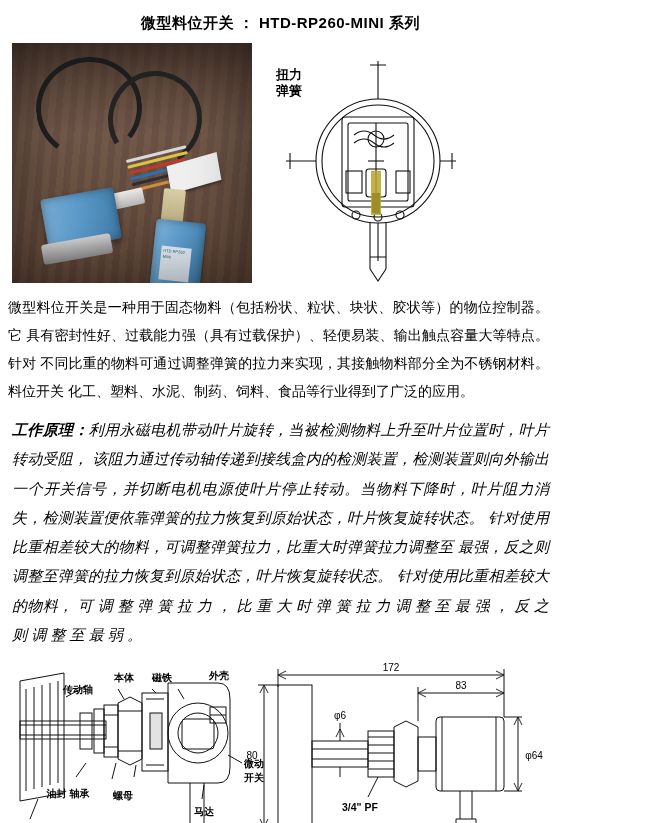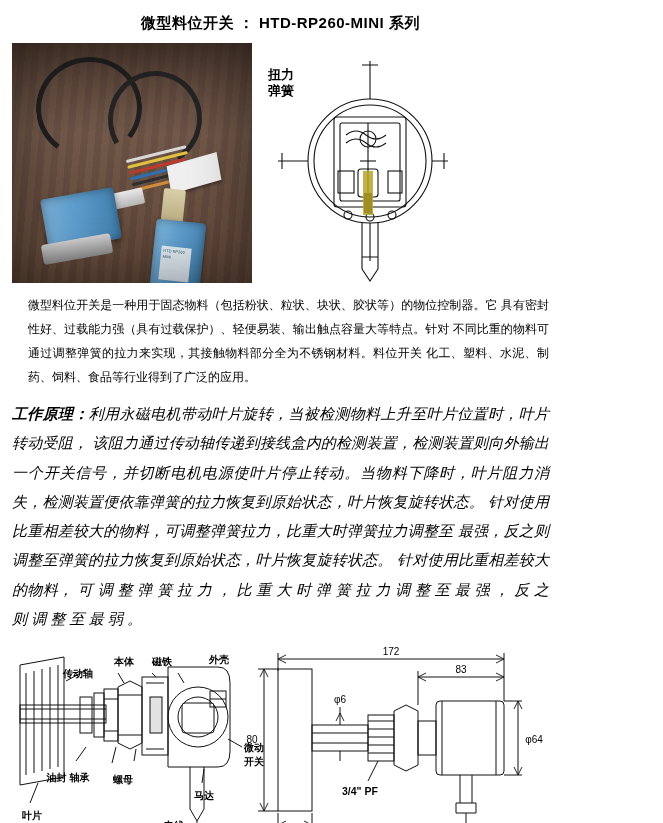--- a/index.html
+++ b/index.html
@@ -27,21 +27,21 @@
     font-weight: bold;
     letter-spacing: 0.5px;
     padding-top: 14px;
     padding-bottom: 10px;
     color: #000;
   }
   .photo-row {
     display: flex;
     align-items: flex-start;
     padding: 0 12px;
-    gap: 10px;
+    gap: 18px;
   }
   .photo {
     position: relative;
     width: 240px;
     height: 240px;
     background: #6b4f3c;
     overflow: hidden;
     flex: 0 0 auto;
   }
   
@@ -129,22 +129,22 @@
     flex: 0 0 auto;
   }
   .diagram-top svg { display: block; }
   .cn-label {
     font-family: "Liberation Sans", sans-serif;
     font-size: 13px;
     font-weight: bold;
   }
 
   .body-text {
-    padding: 10px 12px 0 28px;
-    font-size: 12px;
+    padding: 10px 12px 0 8px;
+    font-size: 14px;
     line-height: 2.0;
     text-align: justify;
     color: #000;
   }
   .body-text p { margin: 0 0 6px 0; }
   .principle {
     padding: 4px 12px 0 12px;
     font-size: 15px;
     line-height: 1.95;
     text-align: justify;

